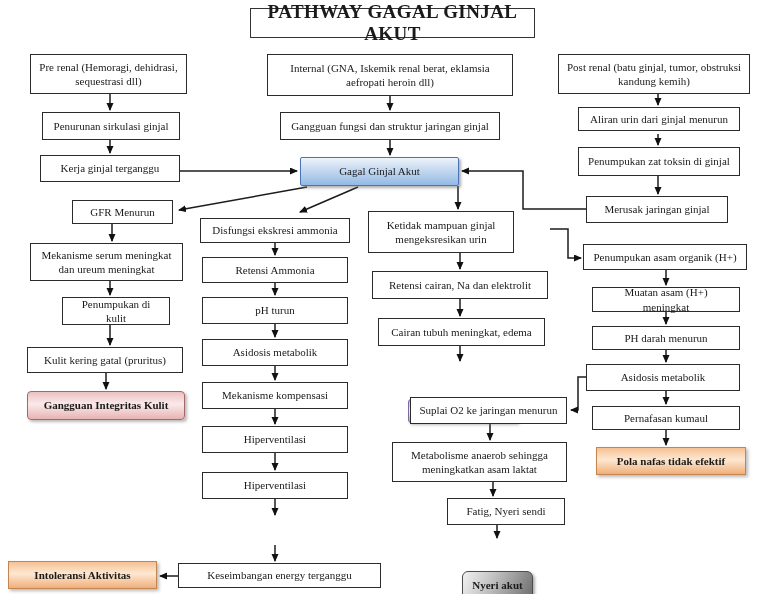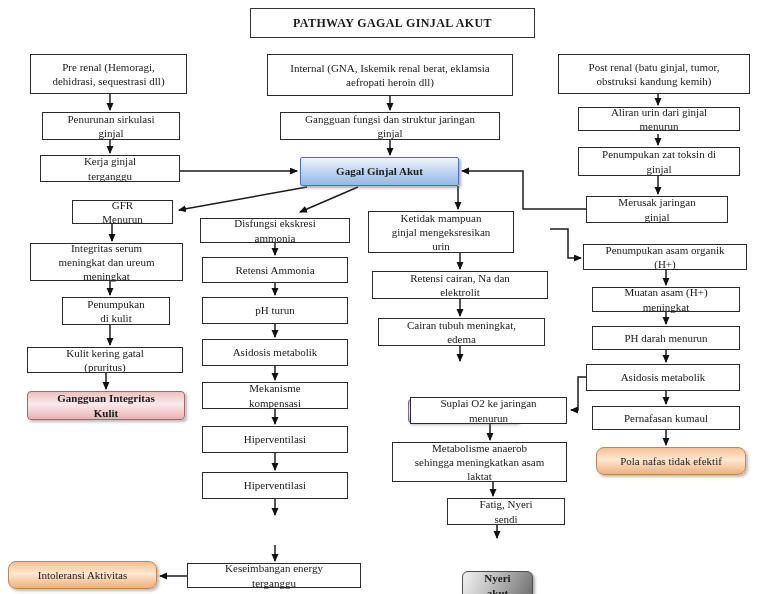--- a/index.html
+++ b/index.html
@@ -4,39 +4,39 @@
 <style>
   html,body{margin:0;padding:0;background:#ffffff;}
   #canvas{
     position:relative;width:768px;height:594px;background:#ffffff;
     font-family:"Liberation Serif","DejaVu Serif",serif;color:#1a1a1a;overflow:hidden;
   }
   #wires{position:absolute;left:0;top:0;width:768px;height:594px;}
   .node{
     position:absolute;box-sizing:border-box;background:#ffffff;
     border:1.4px solid #2b2b2b;display:flex;align-items:center;justify-content:center;
-    text-align:center;font-size:11px;line-height:1.3;padding:1px 20px;z-index:2;
+    text-align:center;font-size:11px;line-height:1.3;padding:1px 8px;z-index:2;
   }
   .title{
     position:absolute;box-sizing:border-box;border:1.4px solid #333;
     display:flex;align-items:center;justify-content:center;text-align:center;
-    font-size:12px;font-weight:bold;letter-spacing:.4px;z-index:2;background:#fff;
+    font-size:19px;font-weight:bold;letter-spacing:.4px;z-index:2;background:#fff;
   }
   .blue{
-    font-weight:bold;border:1.4px solid #4a74b4;border-radius:2px;
+    font-weight:normal;border:1.4px solid #4a74b4;border-radius:2px;
     background:linear-gradient(180deg,#eef4fb 0%,#c9dbf0 40%,#93b9e6 100%);
     box-shadow:2px 2px 3px rgba(110,110,110,.55);
   }
   .pink{
     font-weight:bold;border:1.2px solid #a56868;border-radius:4px;
     background:linear-gradient(180deg,#eac1c1 0%,#fbeaea 45%,#e7b3b3 100%);
     box-shadow:2px 2px 3px rgba(120,120,120,.5);
   }
   .orange{
-    font-weight:normal;border:1.2px solid #c5854e;border-radius:8px;
+    font-weight:bold;border:1.2px solid #c5854e;border-radius:0;
     background:linear-gradient(180deg,#f5c093 0%,#fde8d1 45%,#f0af7c 100%);
     box-shadow:2px 2px 3px rgba(120,120,120,.5);
   }
   .purple{
     font-weight:bold;border:1.2px solid #7d6aa0;border-radius:3px;
     background:linear-gradient(180deg,#bfaed8 0%,#f3eff9 50%,#b7a5d1 100%);
     box-shadow:2px 2px 3px rgba(120,120,120,.5);
     margin-top:36px;
   }
   .gray{
@@ -109,33 +109,33 @@
   <div class="node" style="left:40px;top:155px;width:140px;height:27px">Kerja ginjal terganggu</div>
 
   <div class="node" style="left:280px;top:112px;width:220px;height:28px">Gangguan fungsi dan struktur jaringan ginjal</div>
   <div class="node blue" style="left:300px;top:157px;width:159px;height:29px">Gagal Ginjal Akut</div>
 
   <div class="node" style="left:578px;top:107px;width:162px;height:24px">Aliran urin dari ginjal menurun</div>
   <div class="node" style="left:578px;top:147px;width:162px;height:29px">Penumpukan zat toksin di ginjal</div>
   <div class="node" style="left:586px;top:196px;width:142px;height:27px">Merusak jaringan ginjal</div>
 
   <div class="node" style="left:72px;top:200px;width:101px;height:24px">GFR Menurun</div>
-  <div class="node" style="left:30px;top:243px;width:153px;height:38px">Integritas serum meningkat dan ureum meningkat</div>
+  <div class="node" style="left:30px;top:243px;width:153px;height:38px">Mekanisme serum meningkat dan ureum meningkat</div>
   <div class="node" style="left:62px;top:297px;width:108px;height:28px">Penumpukan di kulit</div>
   <div class="node" style="left:27px;top:347px;width:156px;height:26px">Kulit kering gatal (pruritus)</div>
   <div class="node pink" style="left:27px;top:391px;width:158px;height:29px">Gangguan Integritas Kulit</div>
 
   <div class="node" style="left:200px;top:218px;width:150px;height:25px">Disfungsi ekskresi ammonia</div>
   <div class="node" style="left:202px;top:257px;width:146px;height:26px">Retensi Ammonia</div>
   <div class="node" style="left:202px;top:297px;width:146px;height:27px">pH turun</div>
   <div class="node" style="left:202px;top:339px;width:146px;height:27px">Asidosis metabolik</div>
   <div class="node" style="left:202px;top:382px;width:146px;height:27px">Mekanisme kompensasi</div>
   <div class="node" style="left:202px;top:426px;width:146px;height:27px">Hiperventilasi</div>
   <div class="node" style="left:202px;top:472px;width:146px;height:27px">Hiperventilasi</div>
-  <div class="node" style="left:187px;top:563px;width:174px;height:25px">Keseimbangan energy terganggu</div>
+  <div class="node" style="left:178px;top:563px;width:203px;height:25px">Keseimbangan energy terganggu</div>
   <div class="node orange" style="left:8px;top:561px;width:149px;height:28px">Intoleransi Aktivitas</div>
 
   <div class="node" style="left:368px;top:211px;width:146px;height:42px">Ketidak mampuan ginjal mengeksresikan urin</div>
   <div class="node" style="left:372px;top:271px;width:176px;height:28px">Retensi cairan, Na dan elektrolit</div>
   <div class="node" style="left:378px;top:318px;width:167px;height:28px">Cairan tubuh meningkat, edema</div>
   <div class="node purple" style="left:408px;top:363px;width:110px;height:24px">Hipervolemia</div>
   <div class="node" style="left:410px;top:397px;width:157px;height:27px">Suplai O2 ke jaringan menurun</div>
   <div class="node" style="left:392px;top:442px;width:175px;height:40px">Metabolisme anaerob sehingga meningkatkan asam laktat</div>
   <div class="node" style="left:447px;top:498px;width:118px;height:27px">Fatig, Nyeri sendi</div>
   <div class="node gray" style="left:462px;top:540px;width:71px;height:29px">Nyeri akut</div>

